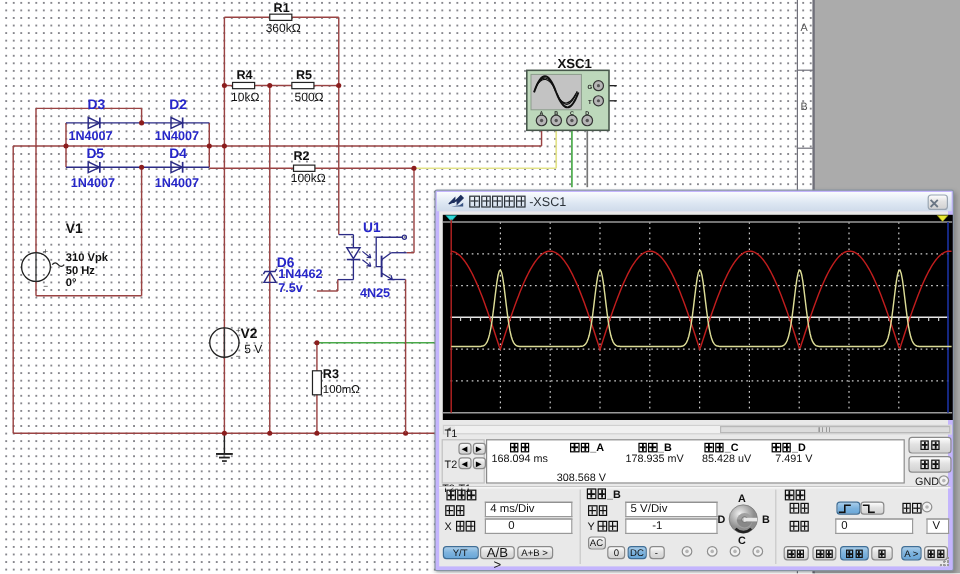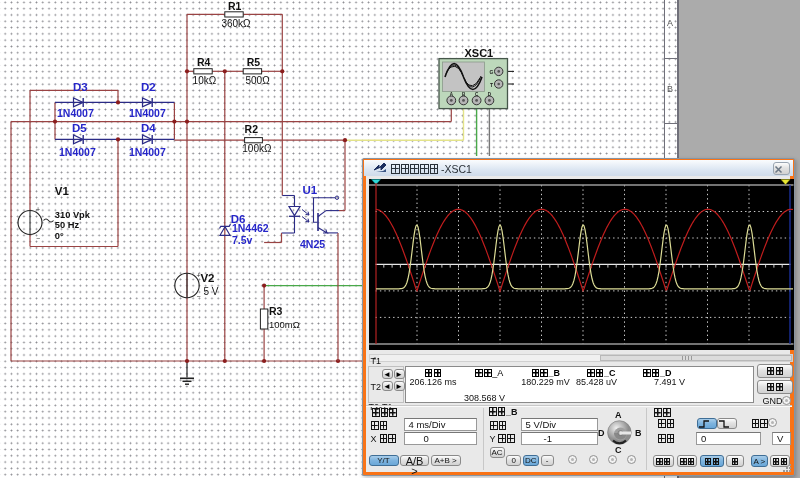--- a/index.html
+++ b/index.html
@@ -9,21 +9,21 @@
 #grey{position:absolute;left:678px;top:0;width:122px;height:478px;background:#ababab}
 .fl{position:absolute;background:#70707a}
 svg{position:absolute;left:0;top:0}
 .c{display:inline-block;width:7.5px;height:8.5px;border:1px solid;margin:0 0.6px;vertical-align:-1px;
  background:linear-gradient(currentColor,currentColor) 50% 50%/100% 1px no-repeat,
  linear-gradient(currentColor,currentColor) 50% 50%/1px 100% no-repeat}
 .c7{width:6.5px;height:7.5px}
 .c.b{border-width:1.3px;background:linear-gradient(currentColor,currentColor) 50% 50%/100% 1.5px no-repeat,linear-gradient(currentColor,currentColor) 50% 50%/1.5px 100% no-repeat}
 .c9{width:8.5px;height:9.5px}
 #win{position:absolute;left:361.5px;top:158px;width:433px;height:318px;
- border:1px solid #8794a2;background:#f97316;box-shadow:1px 2px 4px rgba(0,0,0,.25);border-radius:2px}
+ border:1px solid #8794a2;background:#c4b5fd;box-shadow:1px 2px 4px rgba(0,0,0,.25);border-radius:2px}
 #titlebar{position:absolute;left:1px;top:1px;width:429px;height:16px;
  background:linear-gradient(#fafcfe,#dce6f2 60%,#cfdbea)}
 #client{position:absolute;left:3.5px;top:17px;width:424px;height:296px;background:#e9e9e9}
 .btn{position:absolute;background:linear-gradient(#fdfdfd,#e2e2e2 45%,#d2d2d2);border:1px solid #8a8a8a;
  border-radius:3px;font-size:9px;color:#111;text-align:center;line-height:9px}
 .btn.blue{background:linear-gradient(#a8cdea,#7db3de 50%,#6aa7d8);border-color:#3f6e96}
 .tbox{position:absolute;background:#fff;border:1px solid #999;border-top-color:#777;font-size:9.5px;color:#111;padding-left:4px;line-height:12px}
 .lbl{position:absolute;font-size:9px;color:#111;white-space:nowrap}
 .radio{position:absolute;width:9px;height:9px;border-radius:50%;border:1px solid #909090;background:#f2f2f2}
 .radio:after{content:"";position:absolute;left:2px;top:2px;width:3px;height:3px;border-radius:50%;background:#b5b5b5}
@@ -292,29 +292,29 @@
  <div style="position:absolute;left:5px;top:207px;width:36.5px;height:37px;border:1px solid #c0c0c0"></div>
  <div class="lbl" style="left:8px;top:197px">T1</div>
  <div class="lbl" style="left:8px;top:223px">T2</div>
  <div class="lbl" style="left:6px;top:243px">T2-T1</div>
  <div class="btn" style="left:19px;top:210px;width:11px;height:10px;line-height:9px;font-size:8px;color:#000">◄</div>
  <div class="btn" style="left:31px;top:210px;width:11px;height:10px;line-height:9px;font-size:8px;color:#000">►</div>
  <div class="btn" style="left:19px;top:222px;width:11px;height:10px;line-height:9px;font-size:8px;color:#000">◄</div>
  <div class="btn" style="left:31px;top:222px;width:11px;height:10px;line-height:9px;font-size:8px;color:#000">►</div>
  <div style="position:absolute;left:42.5px;top:207px;width:349px;height:37px;background:#fff;border:1px solid #8a8a8a">
    <div style="position:absolute;left:2px;top:1px;width:50px;text-align:center;font-size:9px"><i class="c b" style=""></i><i class="c b" style=""></i></div>
-   <div style="position:absolute;left:53px;top:1px;width:60px;text-align:center;font-size:9px;font-weight:normal"><i class="c b" style=""></i><i class="c b" style=""></i><span>_A</span></div>
+   <div style="position:absolute;left:53px;top:1px;width:60px;text-align:center;font-size:9px;font-weight:bold"><i class="c b" style=""></i><i class="c b" style=""></i><span>_A</span></div>
    <div style="position:absolute;left:109.5px;top:1px;width:60px;text-align:center;font-size:9px;font-weight:bold"><i class="c b" style=""></i><i class="c b" style=""></i><span>_B</span></div>
    <div style="position:absolute;left:165px;top:1px;width:60px;text-align:center;font-size:9px;font-weight:bold"><i class="c b" style=""></i><i class="c b" style=""></i><span>_C</span></div>
    <div style="position:absolute;left:221px;top:1px;width:60px;text-align:center;font-size:9px;font-weight:bold"><i class="c b" style=""></i><i class="c b" style=""></i><span>_D</span></div>
-   <div class="lbl" style="left:2px;top:10px;width:50px;text-align:center">206.126 ms</div>
+   <div class="lbl" style="left:2px;top:10px;width:50px;text-align:center">168.094 ms</div>
    <div class="lbl" style="left:58px;top:26px;width:50px;text-align:left">308.568 V</div>
-   <div class="lbl" style="left:114.5px;top:10px;width:50px;text-align:center">180.229 mV</div>
-   <div class="lbl" style="left:170px;top:10px;width:50px;text-align:left">85.428 uV</div>
-   <div class="lbl" style="left:229px;top:10px;width:50px;text-align:right">7.491 V</div>
+   <div class="lbl" style="left:114.5px;top:10px;width:50px;text-align:center">178.935 mV</div>
+   <div class="lbl" style="left:170px;top:10px;width:50px;text-align:right">85.428 uV</div>
+   <div class="lbl" style="left:240px;top:10px;width:50px;text-align:left">7.491 V</div>
  </div>
  <div class="btn" style="left:394.5px;top:205px;width:36px;height:14px;line-height:13px"><i class="c b" style=""></i><i class="c b" style=""></i></div>
  <div class="btn" style="left:394.5px;top:221px;width:36px;height:14px;line-height:13px"><i class="c b" style=""></i><i class="c b" style=""></i></div>
  <div class="lbl" style="left:400px;top:237px">GND</div>
  <div class="radio" style="left:419px;top:236.5px"></div>
 
  <div style="position:absolute;left:3.5px;top:246px;width:426px;height:1px;background:#c8c8c8"></div>
  <div style="position:absolute;left:3.5px;top:247px;width:426px;height:1px;background:#fafafa"></div>
  <div style="position:absolute;left:120px;top:249px;width:1px;height:62px;background:#c8c8c8"></div>
  <div style="position:absolute;left:283px;top:249px;width:1px;height:62px;background:#c8c8c8"></div>

